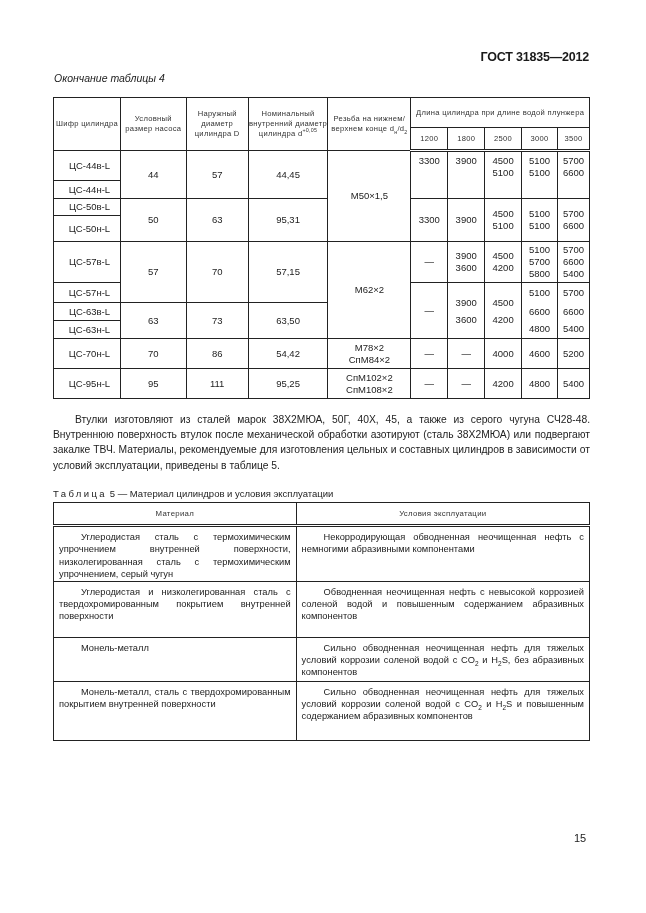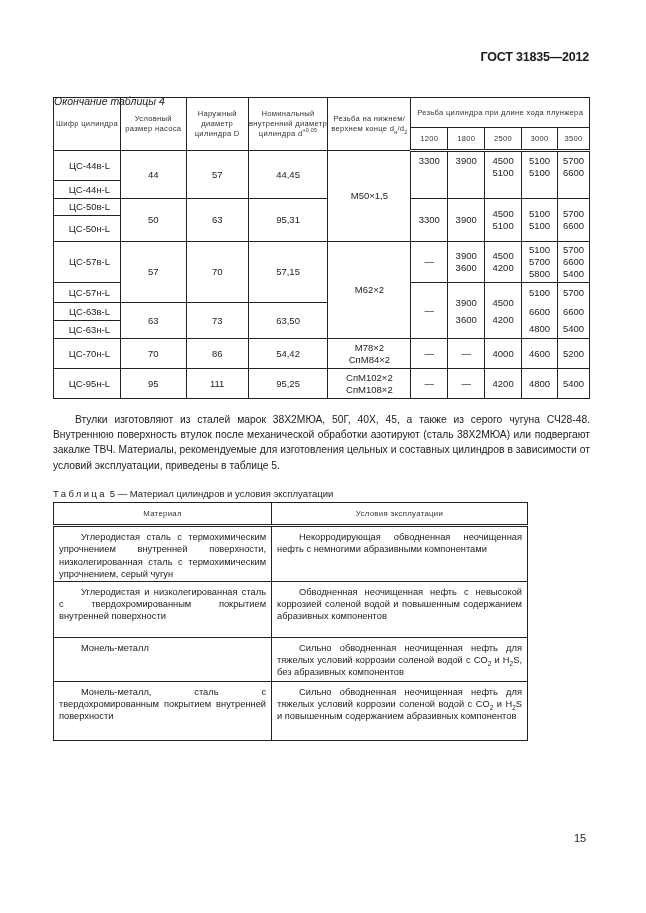--- a/index.html
+++ b/index.html
@@ -1,33 +1,33 @@
 <!DOCTYPE html>
 <html><head>
 <meta charset="utf-8">
 <style>
   html, body { margin:0; padding:0; background:#ffffff; }
   body { width:646px; height:913px; position:relative; overflow:hidden;
          font-family:"Liberation Sans", sans-serif; color:#1a1a1a; }
   .abs { position:absolute; }
   .doc-id { right:57px; top:50px; font-weight:bold; font-size:12.5px; letter-spacing:-0.2px; }
-  .caption4 { left:54px; top:95px; font-style:italic; font-size:10.5px; color:#222; }
+  .caption4 { left:54px; top:72px; font-style:italic; font-size:10.5px; color:#222; }
   table { border-collapse:collapse; position:absolute; }
   td, th { border:1px solid #222; padding:0; font-weight:normal; vertical-align:middle; }
   #t4 { left:53px; top:97px; width:537px; font-size:9.5px; }
   #t4 th { font-size:7.6px; letter-spacing:0.3px; color:#333; line-height:10px; text-align:center; }
   #t4 td { text-align:center; font-size:9.5px; line-height:12px; color:#222; }
   #t4 td.code { text-align:center; padding-left:5px; }
   #t4 td.top { vertical-align:top; padding-top:3px; }
   #t4 tr.hdr-bottom th { border-bottom:3px double #222; }
   .para { left:53px; top:412px; width:537px; font-size:10.3px; line-height:15.2px; color:#222; text-align:justify; }
   .para .indent { display:inline-block; width:22px; }
   .caption5 { left:53px; top:488px; font-size:9.5px; color:#222; }
   .caption5 .spaced { letter-spacing:2.4px; }
-  #t5 { left:53px; top:502px; width:475px; font-size:9.3px; }
+  #t5 { left:53px; top:502px; width:537px; font-size:9.3px; }
   #t5 th { font-size:7.8px; color:#333; height:21px; text-align:center; border-bottom:3px double #222; letter-spacing:0.3px; }
   #t5 td { vertical-align:top; text-align:justify; line-height:12.4px; padding:4px 5px 0 5px; color:#222; }
   #t5 td .ind { display:inline-block; width:22px; }
   .page-no { left:574px; top:832px; font-size:11px; color:#222; }
   sub, sup { font-size:70%; line-height:0; }
 </style>
 </head>
 <body>
 
 <div class="abs doc-id">ГОСТ 31835—2012</div>
@@ -46,21 +46,21 @@
       <col style="width:36px">
       <col style="width:32px">
   </colgroup>
   <tbody>
       <tr style="height:30px">
     <th rowspan="2">Шифр цилиндра</th>
     <th rowspan="2">Условный размер насоса</th>
     <th rowspan="2">Наружный диаметр цилиндра D</th>
     <th rowspan="2"><span>Номинальный внутренний диаметр цилиндра d</span><sup>+0,05</sup></th>
     <th rowspan="2"><span>Резьба на нижнем/верхнем конце d</span><sub>н</sub><span>/d</span><sub>2</sub></th>
-    <th colspan="5">Резьба цилиндра при длине хода плунжера</th>
+    <th colspan="5">Длина цилиндра при длине водой плунжера</th>
   </tr>
   <tr class="hdr-bottom" style="height:23px">
     <th>1200</th>
     <th>1800</th>
     <th>2500</th>
     <th>3000</th>
     <th>3500</th>
   </tr>
 
   <tr style="height:30px">

